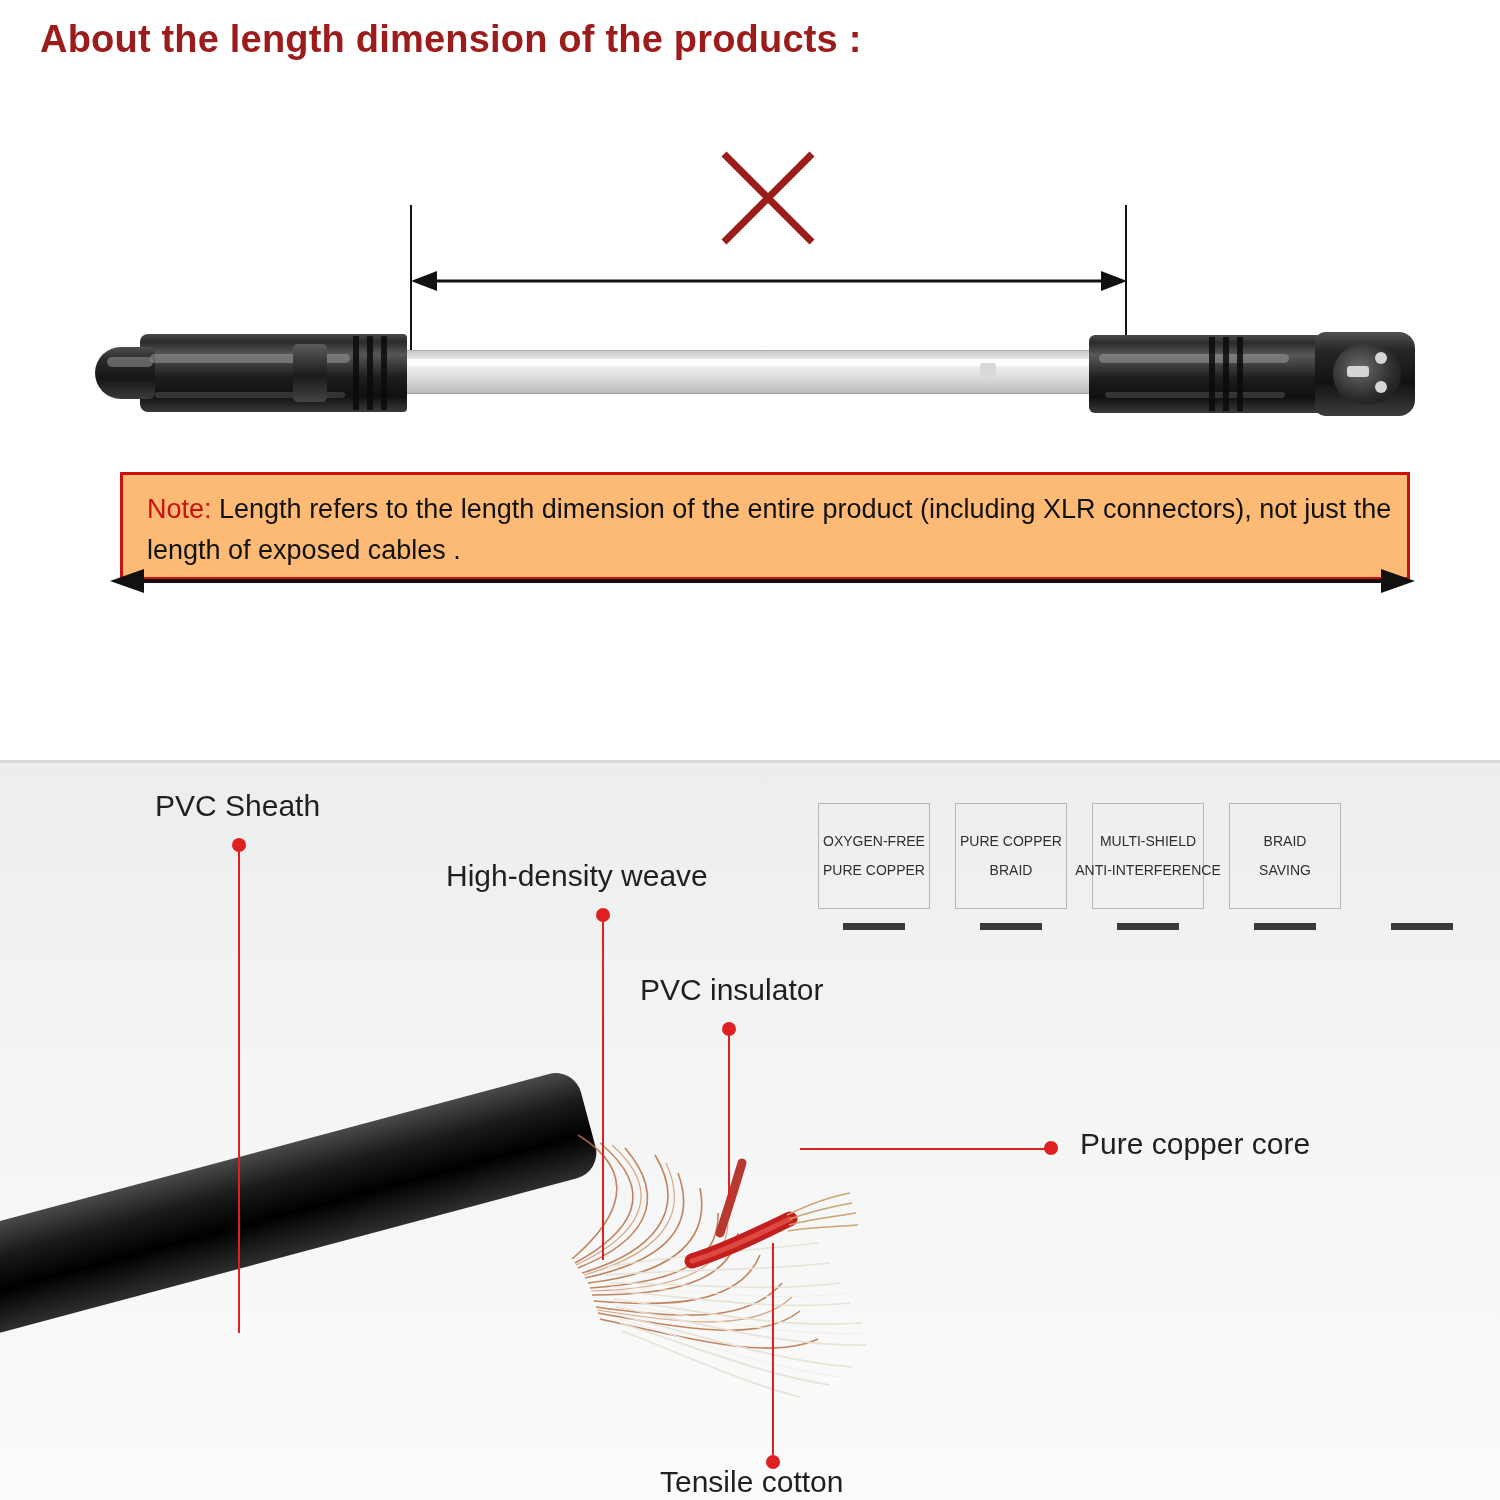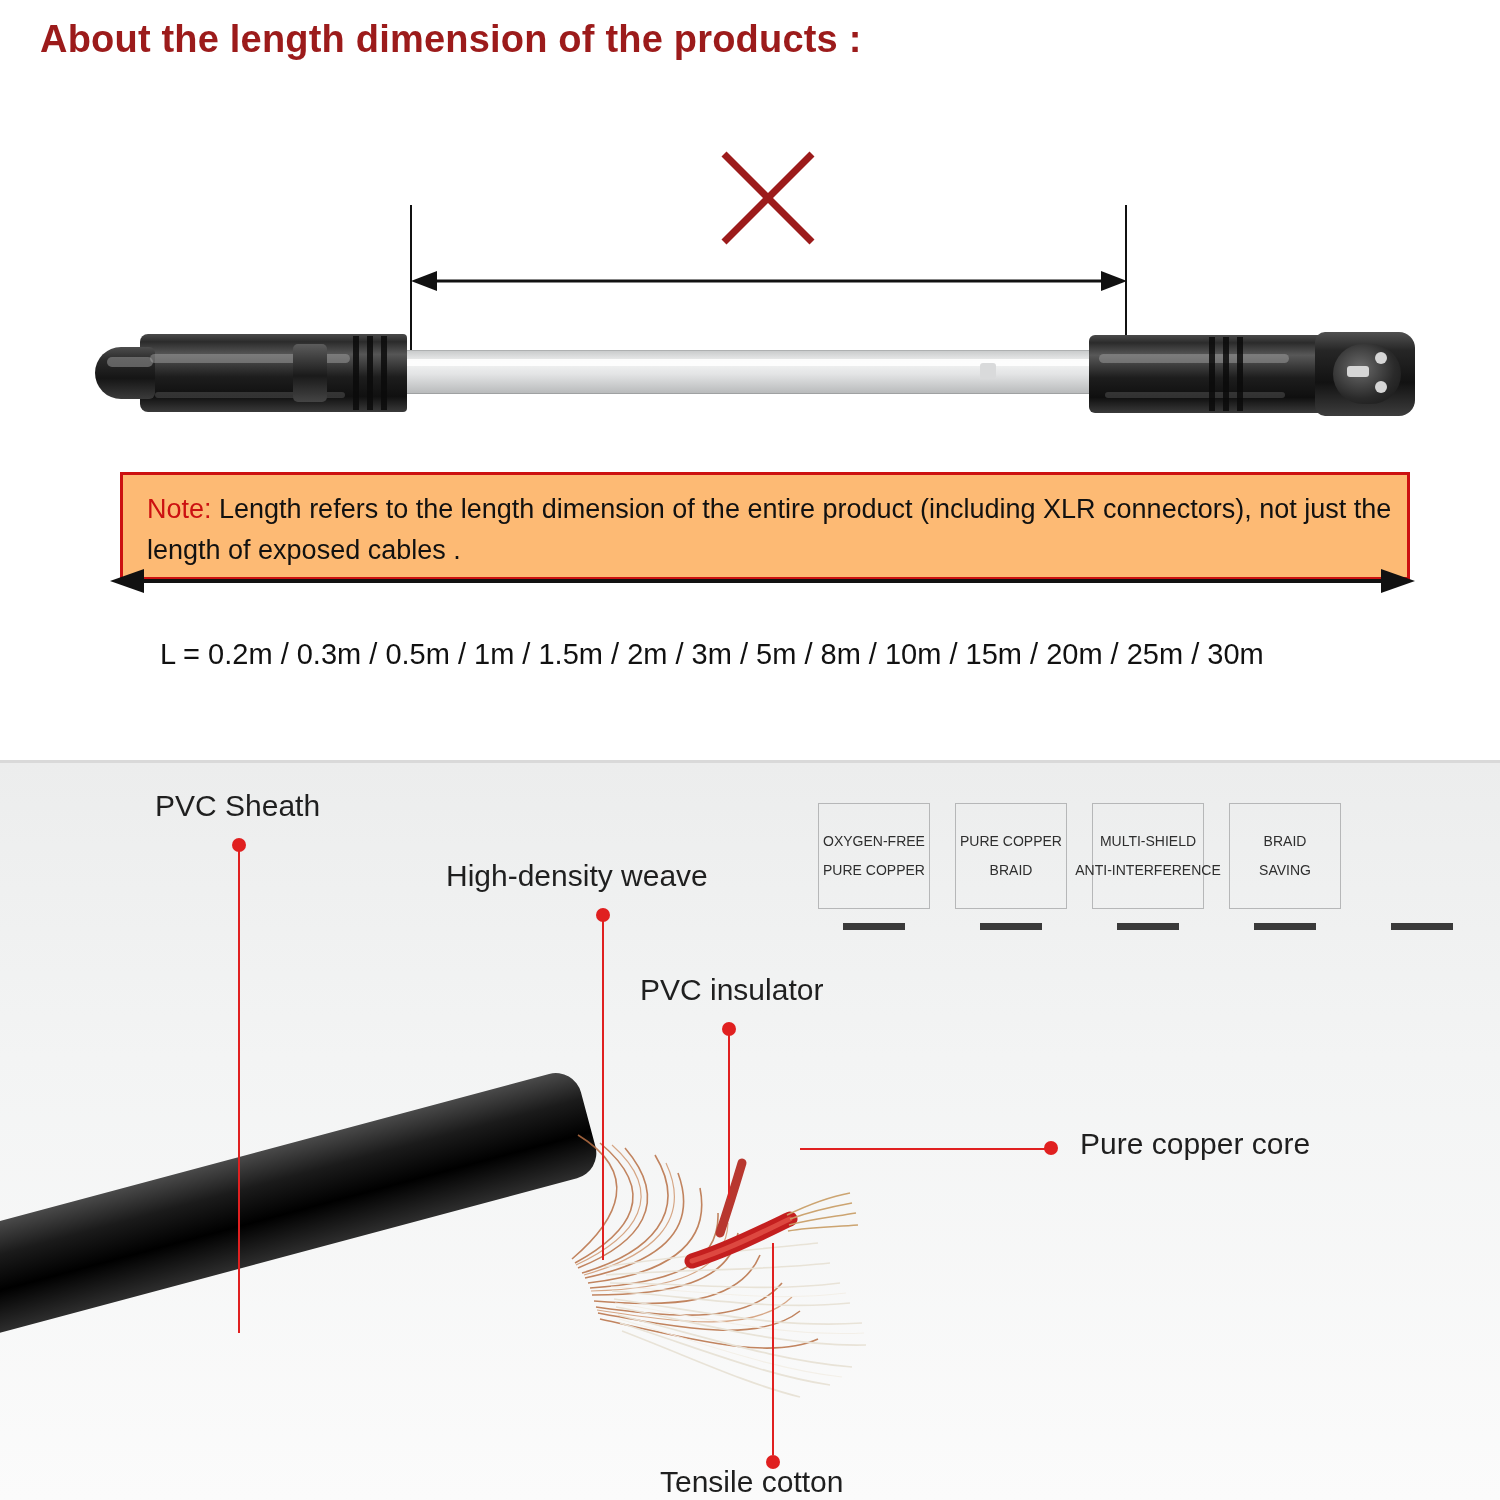--- a/index.html
+++ b/index.html
@@ -411,21 +411,20 @@
   <div id="note-box">
     <div id="note-text"><span id="note-label">Note:</span><span> Length refers to the length dimension of the entire product (including XLR connectors), not just the length of exposed cables .</span></div>
   </div>
 
   <svg id="full-arrow" viewBox="0 0 1305 32" preserveAspectRatio="none">
     <line x1="22" y1="16" x2="1283" y2="16" stroke="#111" stroke-width="4"></line>
     <polygon points="0,16 34,4 34,28" fill="#111"></polygon>
     <polygon points="1305,16 1271,4 1271,28" fill="#111"></polygon>
   </svg>
 
-  <div id="length-line">L = 0.2m / 0.3m / 0.5m / 1m / 1.5m / 2m / 3m / 5m / 8m / 10m / 15m / 20m / 25m / 30m</div>
 </div>
 
 <div id="panel-divider"></div>
 
 <div id="bottom-panel">
 
   <div id="feature-row">
     <div class="feature-box" style="left:0px;">
       <span>OXYGEN-FREE</span>
       <span>PURE COPPER</span>

